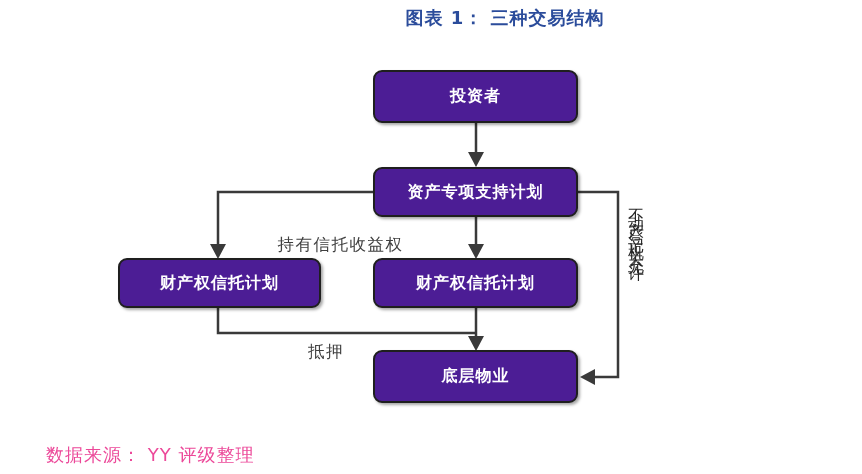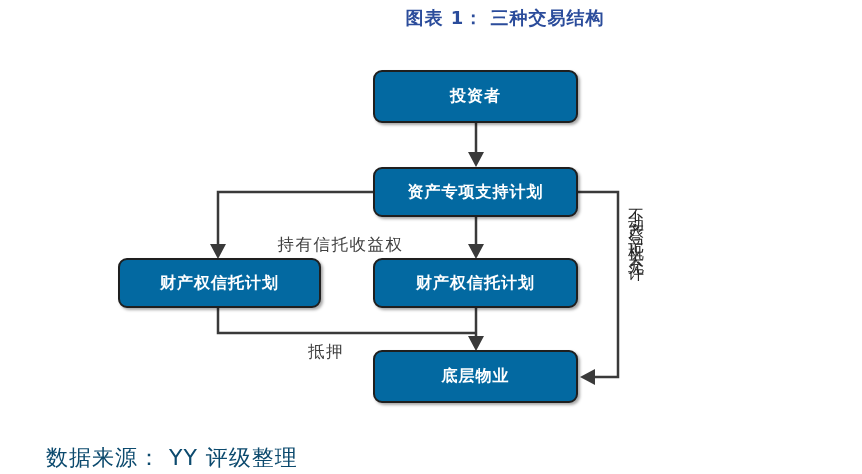--- a/index.html
+++ b/index.html
@@ -28,21 +28,21 @@
     letter-spacing: 1px;
   }
   .svg-layer {
     position: absolute;
     left: 0; top: 0;
     width: 862px; height: 474px;
     pointer-events: none;
   }
   .node {
     position: absolute;
-    background: #0369a1;
+    background: #4c1d95;
     border: 2.5px solid #1f1f1f;
     border-radius: 9px;
     box-shadow: 2px 2px 3px rgba(0,0,0,0.35);
     color: #ffffff;
     font-size: 16px;
     font-weight: bold;
     display: flex;
     align-items: center;
     justify-content: center;
     letter-spacing: 1px;
@@ -71,22 +71,22 @@
     height: 210px;
     writing-mode: vertical-lr;
     text-orientation: upright;
     font-size: 16px;
     letter-spacing: 7px;
     color: #262626;
   }
   .footer-source {
     position: absolute;
     left: 18px; top: 443px;
-    font-size: 22px;
-    color: #0c4a6e;
+    font-size: 18px;
+    color: #ec4899;
     letter-spacing: 1px;
   }
 </style>
 </head>
 <body>
 
 <div class="page">
 
   <div class="chart-title">图表 1： 三种交易结构</div>
 

